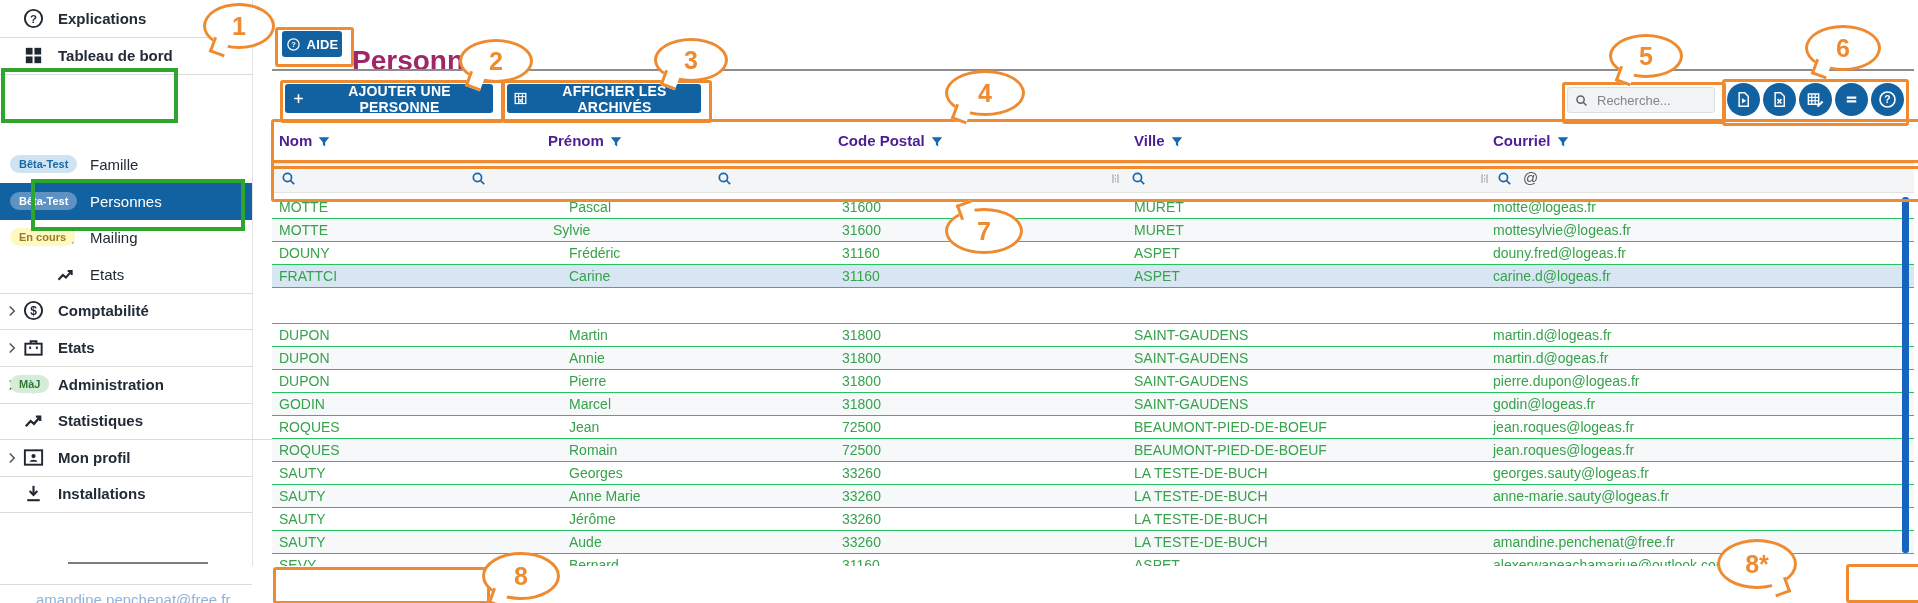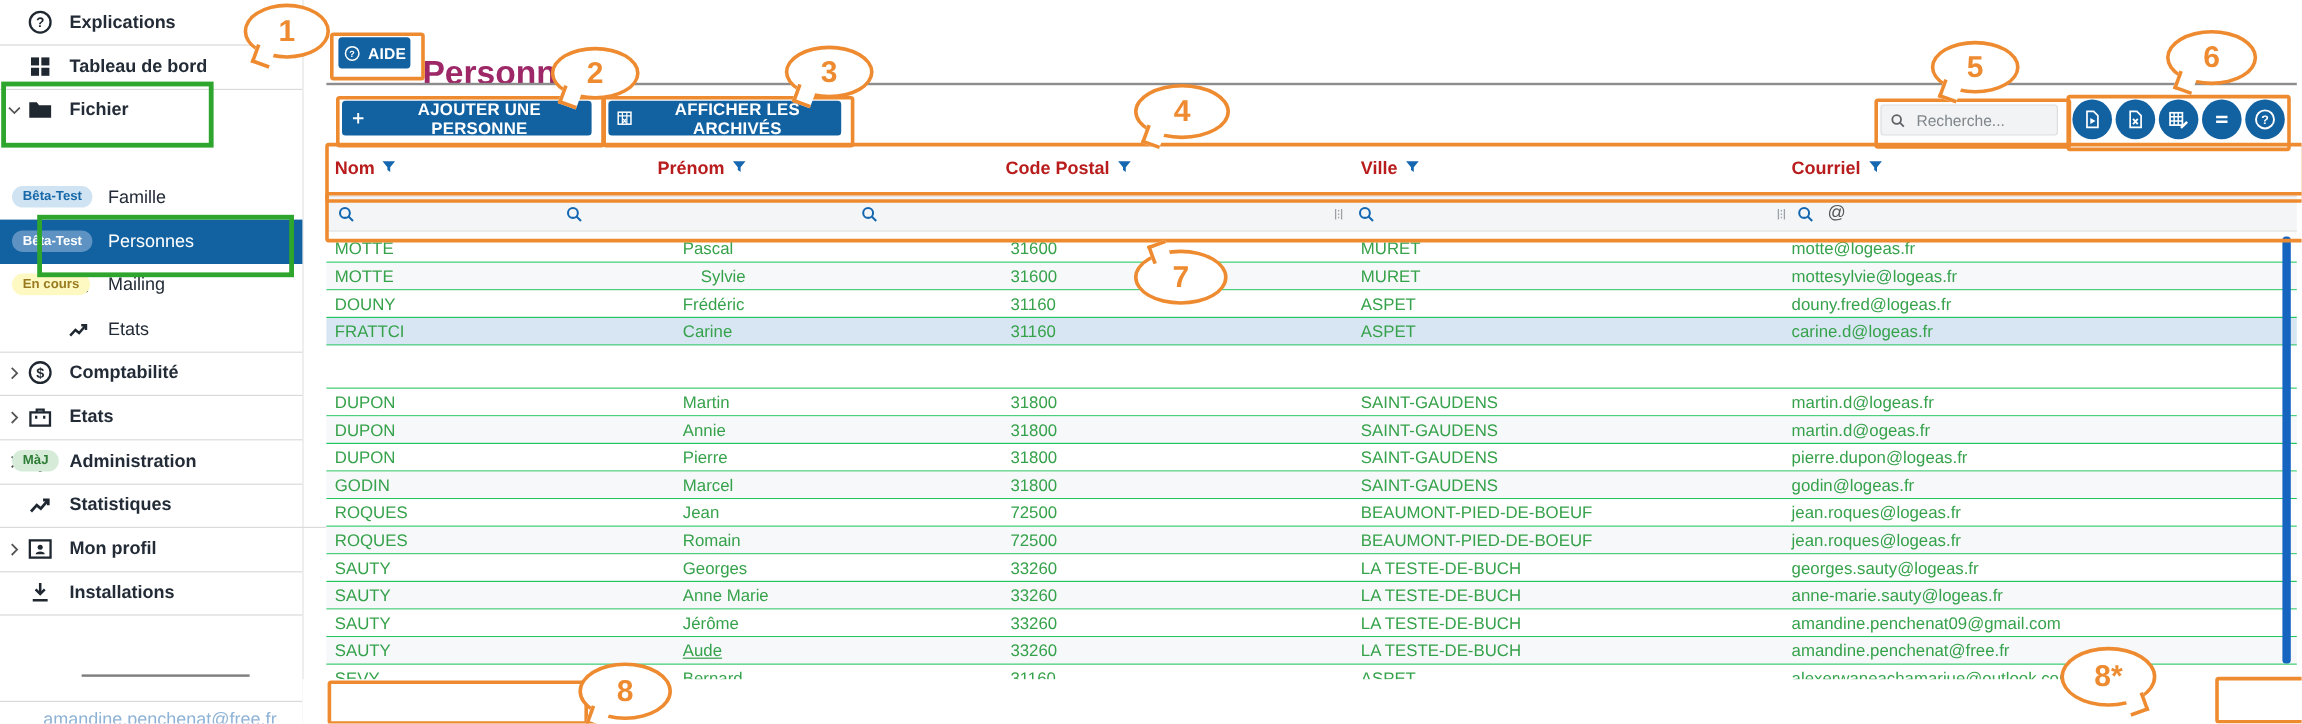--- a/index.html
+++ b/index.html
@@ -42,21 +42,21 @@
   #search-input{border:none;background:transparent;outline:none;font-size:13px;color:#444;width:110px;
                 font-family:"Liberation Sans",sans-serif;}
   #search-input::placeholder{color:#80868b;}
   #icon-group{position:absolute;left:1727px;top:83px;display:flex;gap:3px;}
   .circle-btn{width:33px;height:33px;border-radius:50%;background:#1262a2;color:#fff;display:flex;
               align-items:center;justify-content:center;cursor:pointer;}
   .circle-btn svg{width:19px;height:19px;}
 
   
   #thead{position:absolute;left:272px;top:122px;width:1642px;height:38px;background:#fff;}
-  .th{position:absolute;top:10px;font-size:15px;font-weight:700;color:#b91c1c;display:flex;align-items:flex-start;gap:5px;white-space:nowrap;}
+  .th{position:absolute;top:10px;font-size:15px;font-weight:700;color:#4c1d95;display:flex;align-items:flex-end;gap:5px;white-space:nowrap;}
   .th .funnel{width:14px;height:14px;color:#1467b0;cursor:pointer;}
   #tfilter{position:absolute;left:272px;top:163px;width:1642px;height:30px;background:#f4f5f6;border-top:1px solid #e2e2e2;border-bottom:1px solid #e2e2e2;box-sizing:border-box;}
   .f-ic{position:absolute;top:6px;width:17px;height:17px;color:#1467b0;cursor:pointer;}
   .f-handle{position:absolute;top:7px;width:15px;height:15px;color:#9aa0a6;cursor:col-resize;}
   .f-at{position:absolute;top:5px;font-size:15px;color:#555;}
   .trow{position:absolute;left:272px;width:1642px;border-bottom:1px solid #22c55e;box-sizing:border-box;background:#fff;cursor:pointer;}
   .trow.stripe{background:#f6f8fa;}
   .trow.selected{background:#d8e6f3;}
   .trow .cell{position:absolute;top:0;font-size:14px;color:#36a24b;white-space:nowrap;line-height:23px;}
   #vscroll{position:absolute;left:1902px;top:197px;width:7px;height:356px;background:#1565c0;border-radius:3px;cursor:grab;}
@@ -96,33 +96,20 @@
         <span class="sb-ic">
           <svg viewBox="0 0 24 24" style="width:100%;height:100%;display:block">
             <rect x="4" y="4" width="7" height="7" fill="currentColor"></rect>
             <rect x="13" y="4" width="7" height="7" fill="currentColor"></rect>
             <rect x="4" y="13" width="7" height="7" fill="currentColor"></rect>
             <rect x="13" y="13" width="7" height="7" fill="currentColor"></rect>
           </svg>
         </span>
         <span class="sb-label">Tableau de bord</span>
       </div>
-      <div class="sb-row" style="top: 73px;">
-        <span class="sb-chev">
-          <svg viewBox="0 0 24 24" style="width:100%;height:100%;display:block">
-            <path d="M6 9l6 6 6-6" fill="none" stroke="currentColor" stroke-width="2"></path>
-          </svg>
-        </span>
-        <span class="sb-ic">
-          <svg viewBox="0 0 24 24" style="width:100%;height:100%;display:block">
-            <path d="M2.5 5.5h6.5l2 2.5h10.5v11h-19z" fill="currentColor"></path>
-          </svg>
-        </span>
-        <span class="sb-label">Fichier</span>
-      </div>
       <div class="sb-row child" style="top: 146px;">
         <span class="sb-ic">
           <svg viewBox="0 0 24 24" style="width:100%;height:100%;display:block">
             <circle cx="9" cy="8" r="3" fill="currentColor"></circle>
             <path d="M3.5 18.5c0-4.5 11-4.5 11 0z" fill="currentColor"></path>
             <circle cx="16.8" cy="9" r="2.4" fill="currentColor"></circle>
             <path d="M14.8 18.5c0.5-3.5 6-3.5 6.5 0z" fill="currentColor"></path>
           </svg>
         </span>
         <span class="sb-label">Famille</span>
@@ -426,21 +413,21 @@
     <div id="tbody">
         <div class="trow" style="top: 196px; height: 23px;">
           <span class="cell" style="left: 7px;">MOTTE</span>
           <span class="cell" style="left: 297px;">Pascal</span>
           <span class="cell" style="left: 570px;">31600</span>
           <span class="cell" style="left: 862px;">MURET</span>
           <span class="cell" style="left: 1221px;">motte@logeas.fr</span>
         </div>
         <div class="trow stripe" style="top: 219px; height: 23px;">
           <span class="cell" style="left: 7px;">MOTTE</span>
-          <span class="cell" style="left: 312px;">Sylvie</span>
+          <span class="cell" style="left: 281px;">Sylvie</span>
           <span class="cell" style="left: 570px;">31600</span>
           <span class="cell" style="left: 862px;">MURET</span>
           <span class="cell" style="left: 1221px;">mottesylvie@logeas.fr</span>
         </div>
         <div class="trow" style="top: 242px; height: 23px;">
           <span class="cell" style="left: 7px;">DOUNY</span>
           <span class="cell" style="left: 297px;">Frédéric</span>
           <span class="cell" style="left: 570px;">31160</span>
           <span class="cell" style="left: 862px;">ASPET</span>
           <span class="cell" style="left: 1221px;">douny.fred@logeas.fr</span>
@@ -507,25 +494,24 @@
           <span class="cell" style="left: 297px;">Anne Marie</span>
           <span class="cell" style="left: 570px;">33260</span>
           <span class="cell" style="left: 862px;">LA TESTE-DE-BUCH</span>
           <span class="cell" style="left: 1221px;">anne-marie.sauty@logeas.fr</span>
         </div>
         <div class="trow" style="top: 508px; height: 23px;">
           <span class="cell" style="left: 7px;">SAUTY</span>
           <span class="cell" style="left: 297px;">Jérôme</span>
           <span class="cell" style="left: 570px;">33260</span>
           <span class="cell" style="left: 862px;">LA TESTE-DE-BUCH</span>
-          <span class="cell" style="left: 1221px;">amandine.penchenat09@gmail.com</span>
         </div>
         <div class="trow stripe" style="top: 531px; height: 23px;">
           <span class="cell" style="left: 7px;">SAUTY</span>
-          <span class="cell" style="left: 297px; text-decoration: underline;">Aude</span>
+          <span class="cell" style="left: 297px;">Aude</span>
           <span class="cell" style="left: 570px;">33260</span>
           <span class="cell" style="left: 862px;">LA TESTE-DE-BUCH</span>
           <span class="cell" style="left: 1221px;">amandine.penchenat@free.fr</span>
         </div>
         <div class="trow" style="top: 554px; height: 23px;">
           <span class="cell" style="left: 7px;">SEVY</span>
           <span class="cell" style="left: 297px;">Bernard</span>
           <span class="cell" style="left: 570px;">31160</span>
           <span class="cell" style="left: 862px;">ASPET</span>
           <span class="cell" style="left: 1221px;">alexerwaneachamariue@outlook.com</span>

